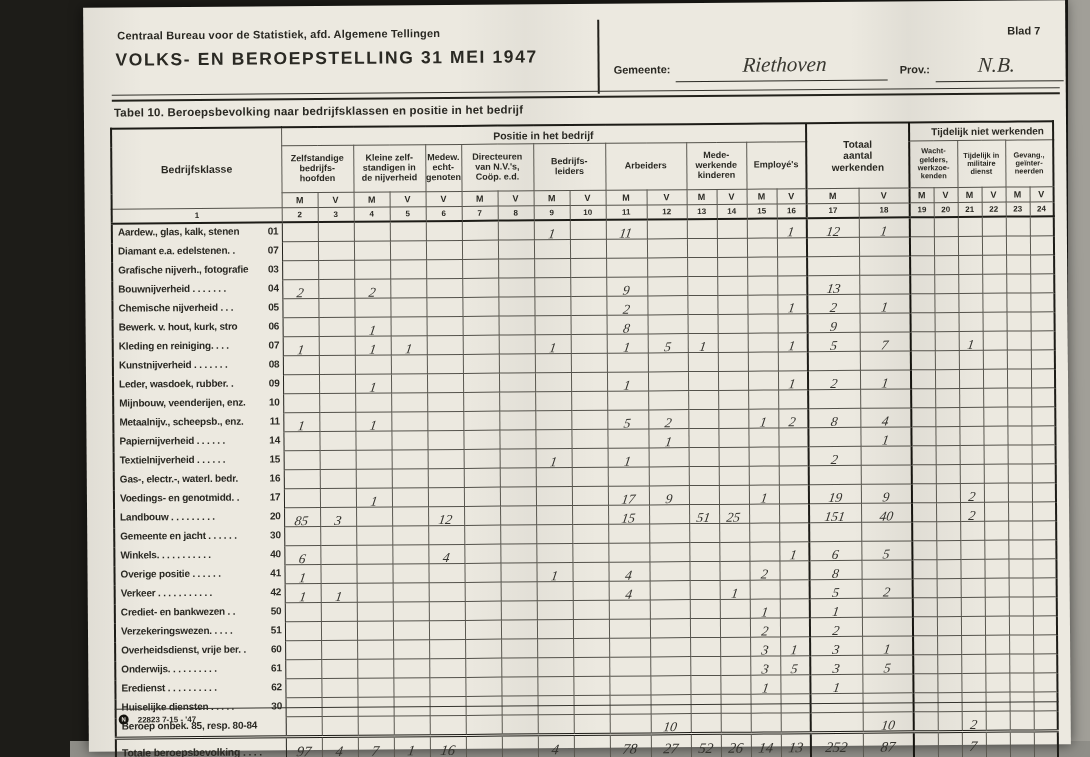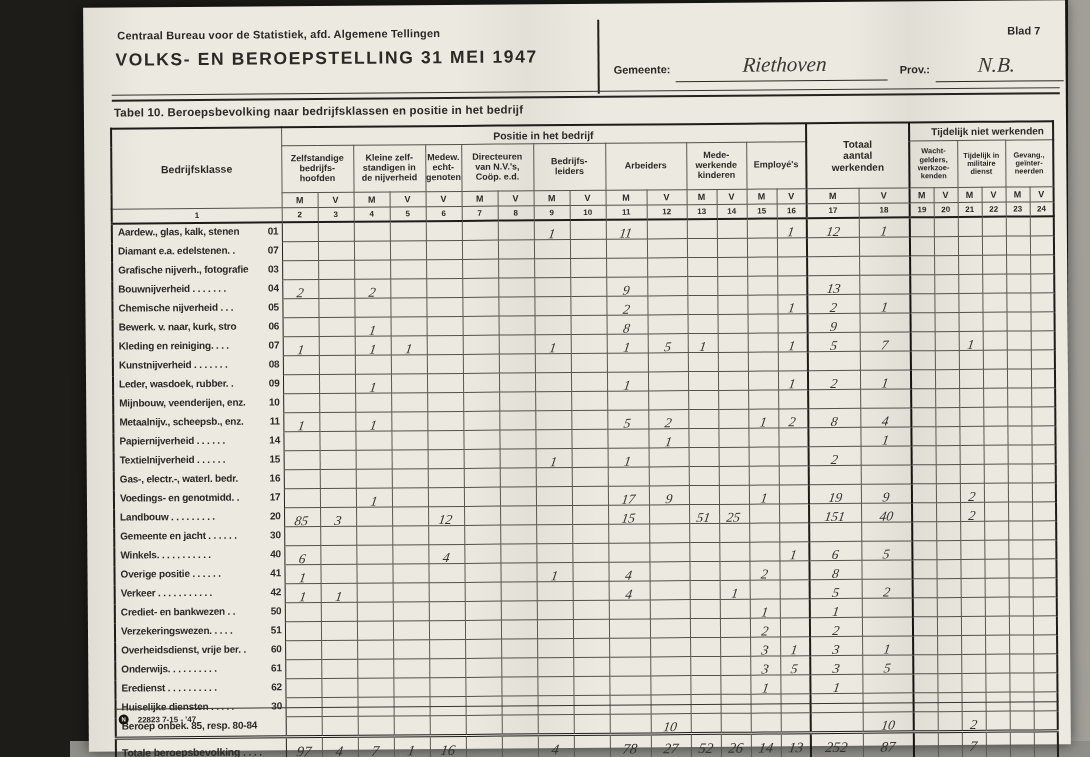--- a/index.html
+++ b/index.html
@@ -342,21 +342,21 @@
           <td class="dc"><span class="hw">1</span></td>
           <td class="dc hvl3"><span class="hw"></span></td>
           <td class="dc"><span class="hw"></span></td>
           <td class="dc"><span class="hw"></span></td>
           <td class="dc"><span class="hw"></span></td>
           <td class="dc"><span class="hw"></span></td>
           <td class="dc hvr"><span class="hw"></span></td>
         </tr>
         <tr>
           <td class="lblcell">
-            <span class="lbl">Bewerk. v. naar, kurk, stro</span>
+            <span class="lbl">Bewerk. v. hout, kurk, stro</span>
             <span class="code">06</span>
           </td>
           <td class="dc hvl"><span class="hw"></span></td>
           <td class="dc"><span class="hw"></span></td>
           <td class="dc"><span class="hw">1</span></td>
           <td class="dc"><span class="hw"></span></td>
           <td class="dc"><span class="hw"></span></td>
           <td class="dc"><span class="hw"></span></td>
           <td class="dc"><span class="hw"></span></td>
           <td class="dc"><span class="hw"></span></td>

